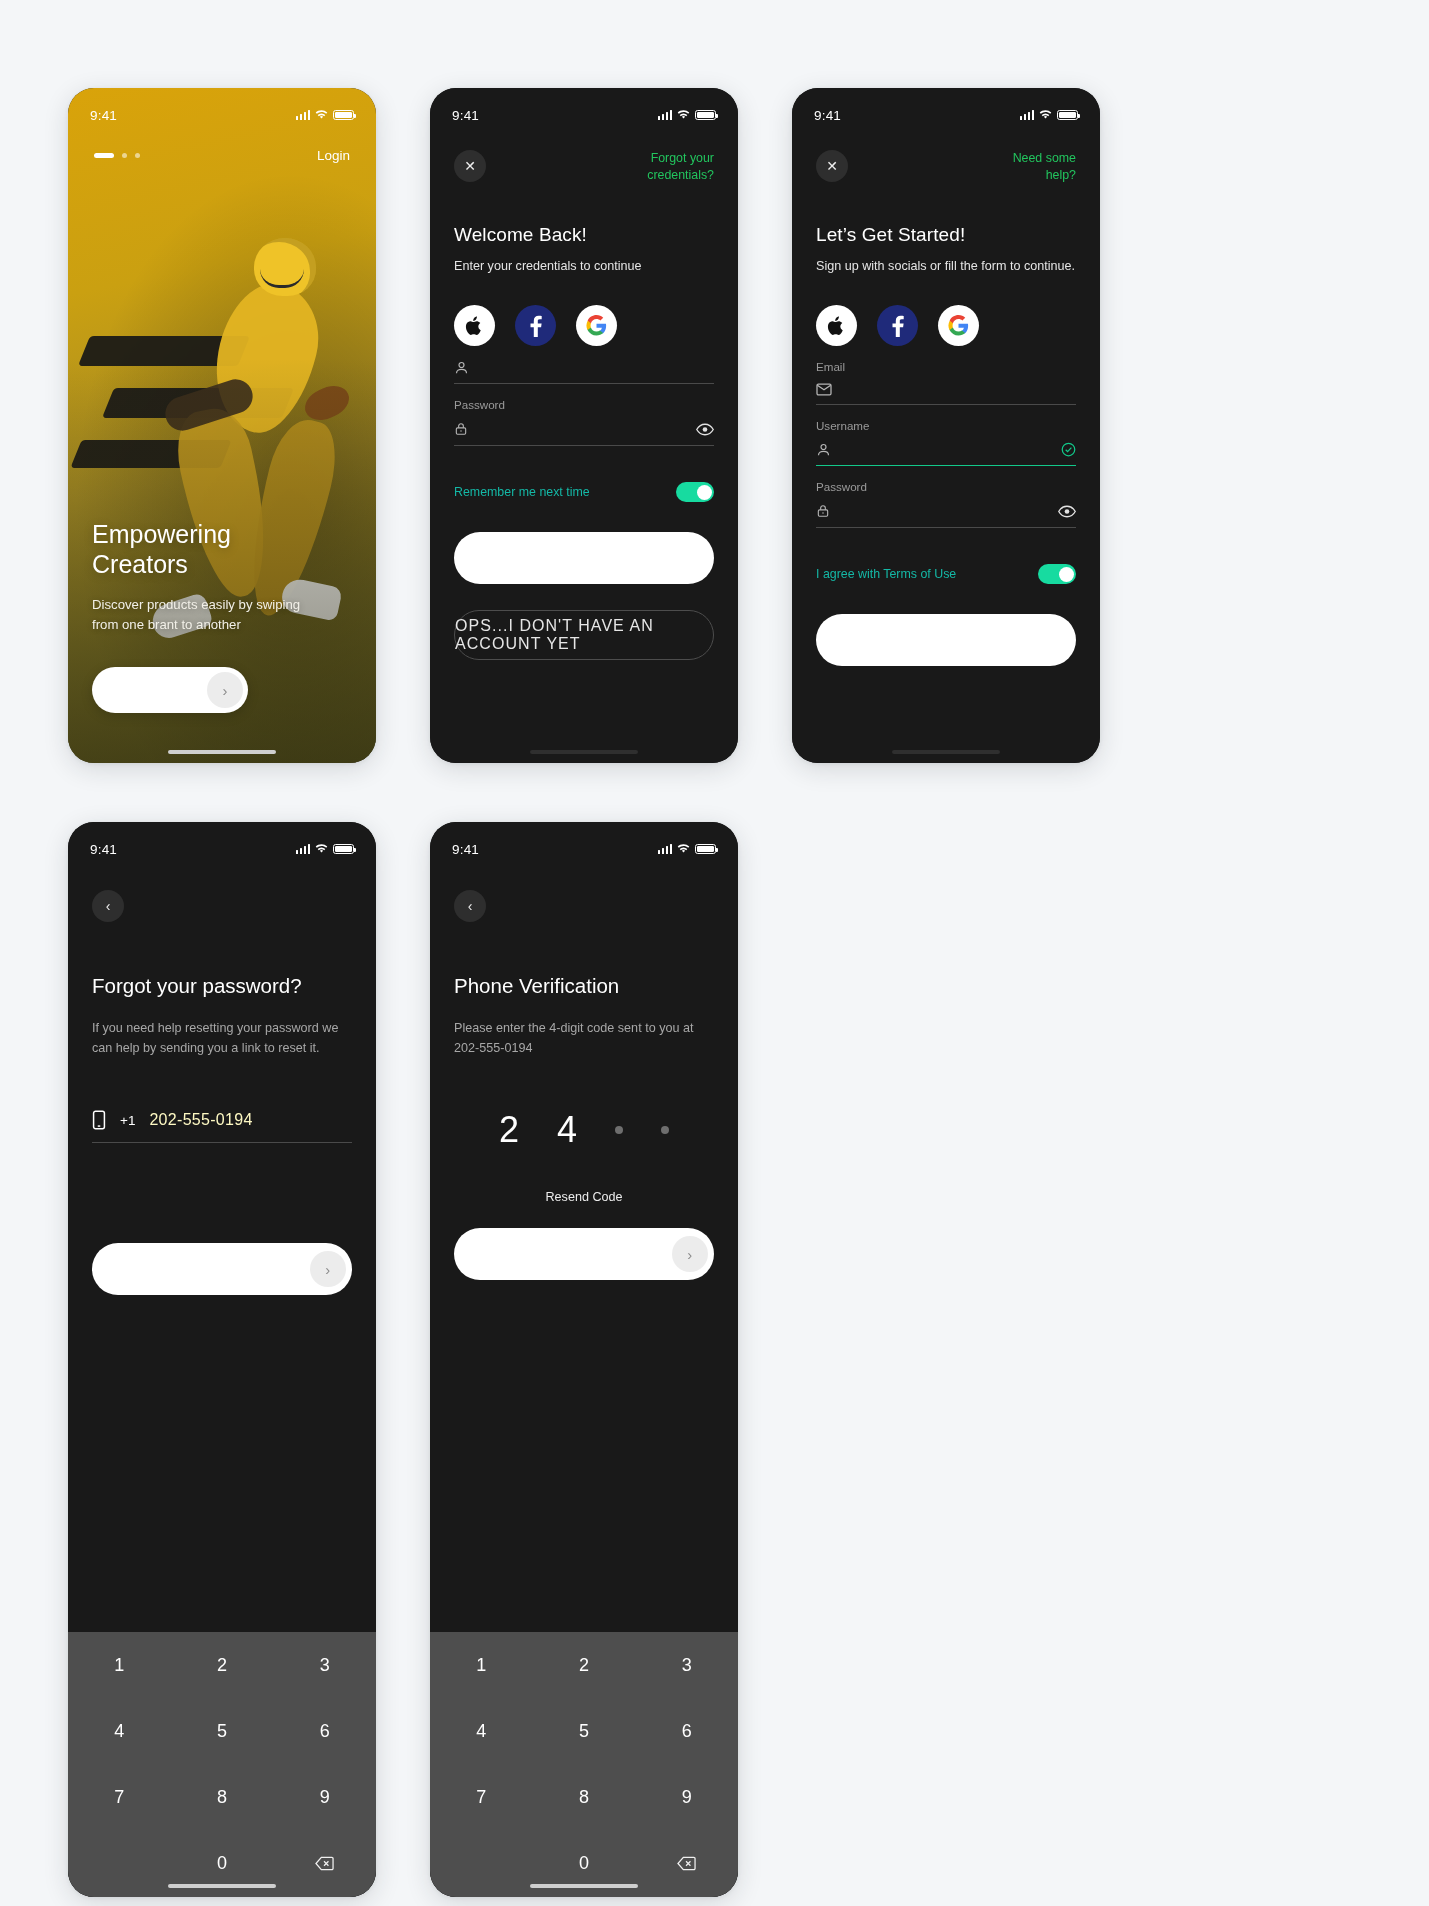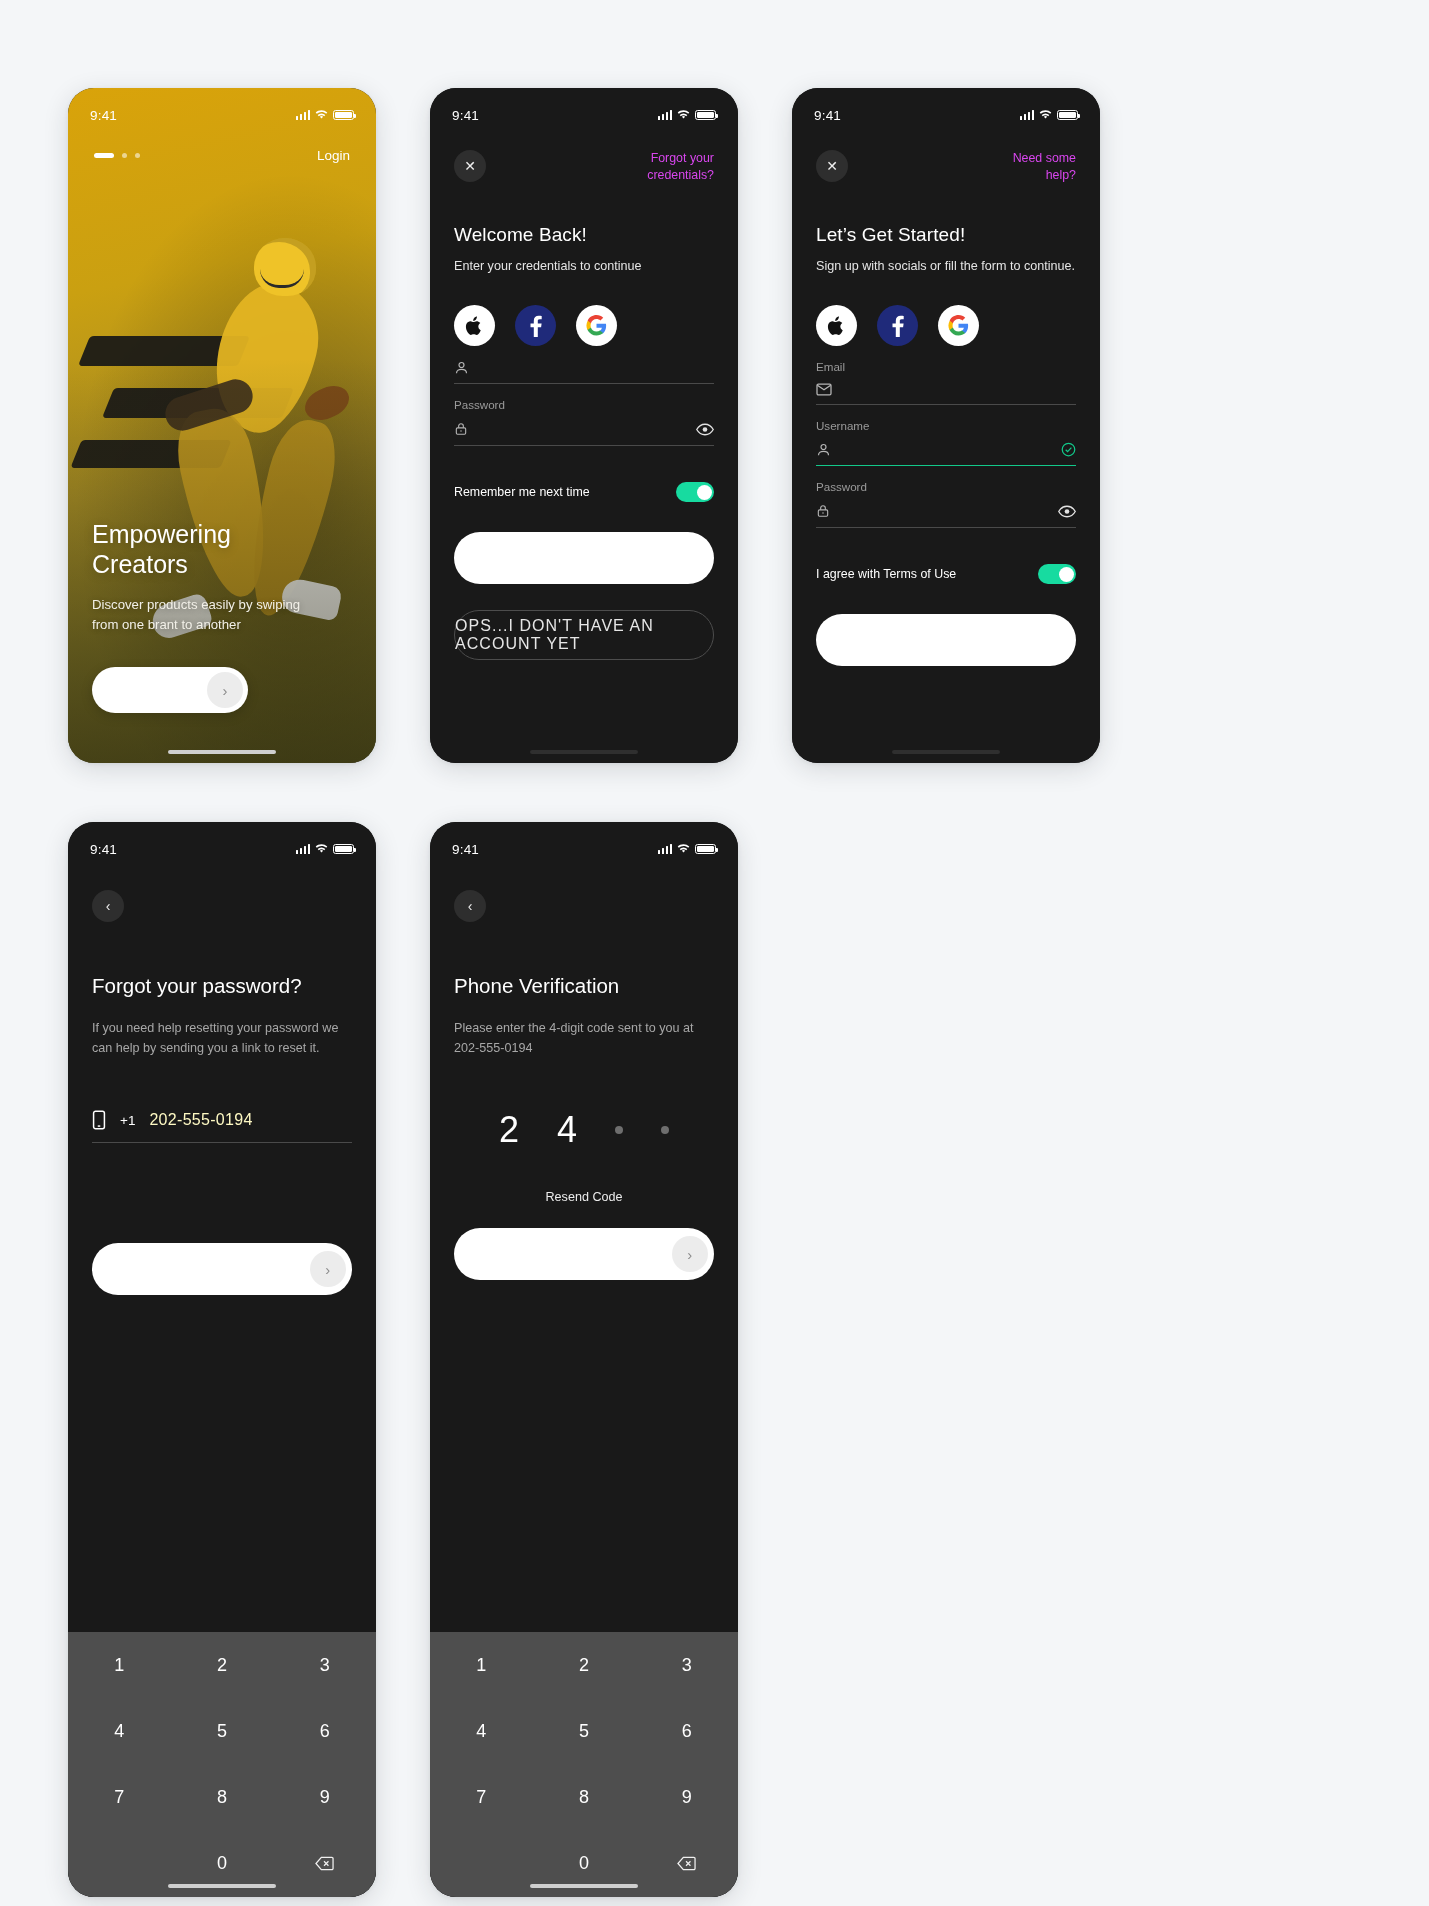--- a/index.html
+++ b/index.html
@@ -154,21 +154,21 @@
   .dark-bg{ position:absolute; inset:0; background:#191919; }
   .pad{ position:absolute; left:0; right:0; top:46px; padding:0 24px; }
 
   .topbar{ display:flex; align-items:flex-start; justify-content:space-between; padding-top:16px; }
   .round-btn{
     width:32px; height:32px; border-radius:50%; background:#2e2e2e;
     display:flex; align-items:center; justify-content:center;
     color:#efefef; font-size:14px; line-height:1;
   }
   .top-link{
-    color:#d946ef; font-size:12.4px; text-align:right; line-height:17px; max-width:88px;
+    color:#22c55e; font-size:12.4px; text-align:right; line-height:17px; max-width:88px;
   }
 
   .h1{ color:#fff; font-size:19px; font-weight:400; margin-top:40px; letter-spacing:.1px; }
   .h2{ color:#e5e5e5; font-size:12.6px; margin-top:12px; line-height:17px; }
 
   .socials{ display:flex; gap:20px; margin-top:30px; }
   .soc{
     width:41px; height:41px; border-radius:50%;
     display:flex; align-items:center; justify-content:center;
     background:#fff;
@@ -182,21 +182,21 @@
     padding-bottom:8px; border-bottom:1px solid #4a4a4a;
   }
   .field.active .row{ border-bottom:1px solid #12c98a; }
   .f-ic{ color:#b5b5b5; display:flex; align-items:center; }
   .f-right{ color:#d6d6d6; display:flex; align-items:center; }
   .f-right.ok{ color:#12c98a; }
 
   .toggle-row{
     display:flex; align-items:center; justify-content:space-between; margin-top:36px;
   }
-  .toggle-row .t-lbl{ color:#ffffff; font-size:12.4px; }
+  .toggle-row .t-lbl{ color:#14b8a6; font-size:12.4px; }
   .switch{
     width:38px; height:20px; border-radius:12px; background:#17dba0; position:relative;
   }
   .switch i{
     position:absolute; right:2.5px; top:2.5px; width:15px; height:15px;
     border-radius:50%; background:#fff; display:block;
   }
 
   .primary-btn{
     margin-top:30px; height:52px; border-radius:28px; background:#fff;

